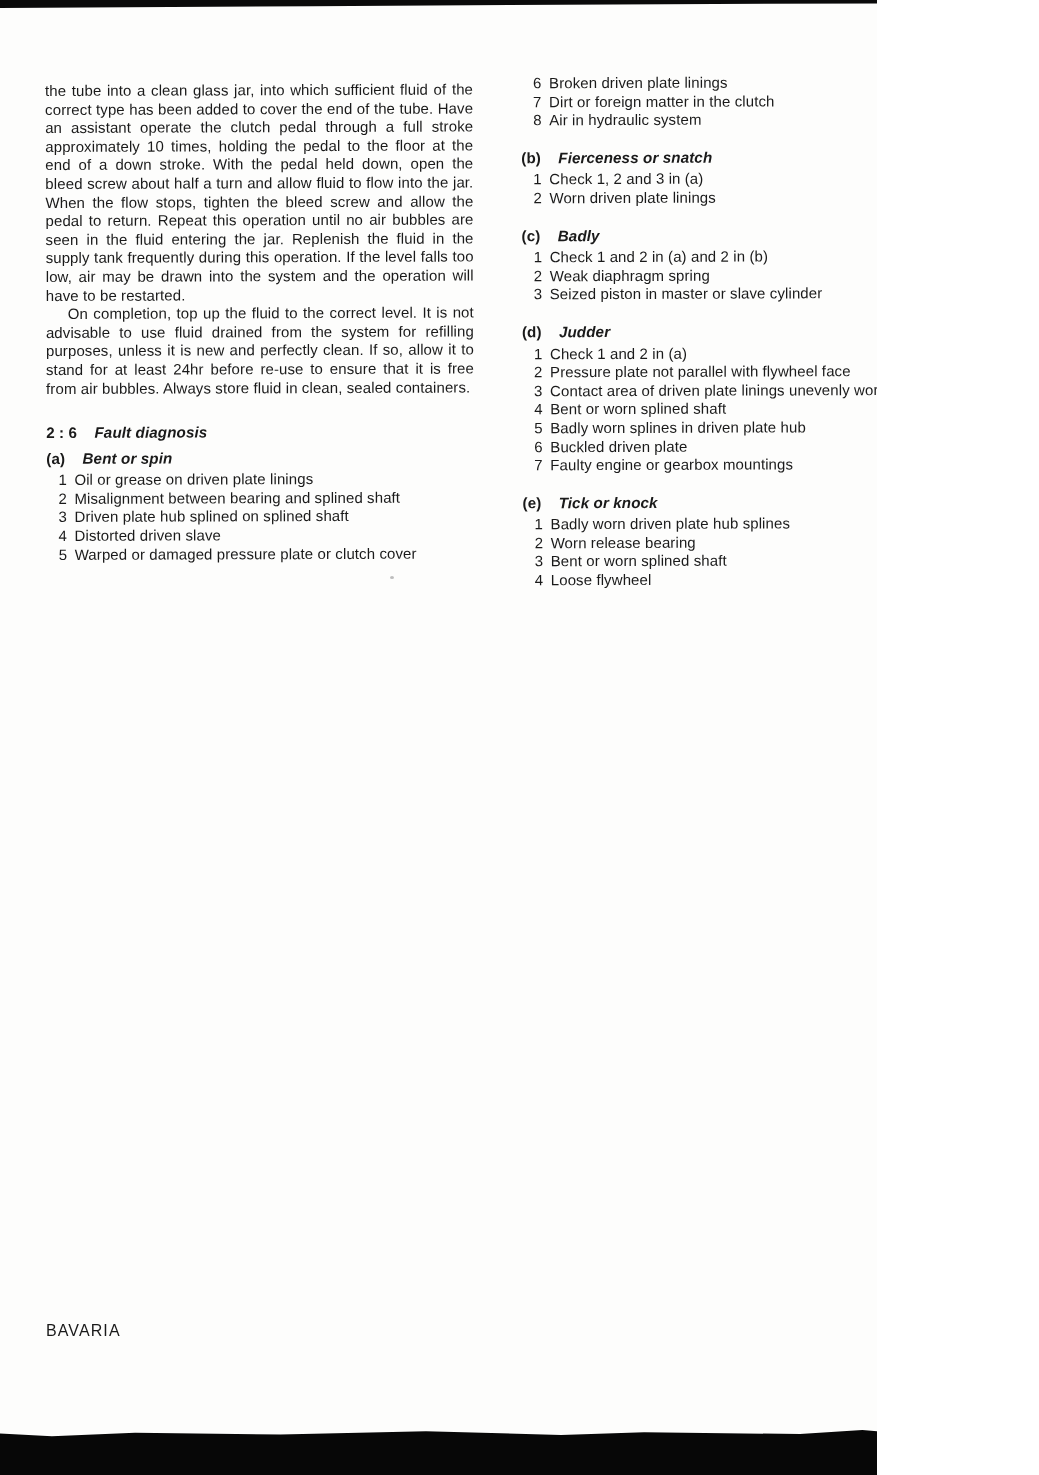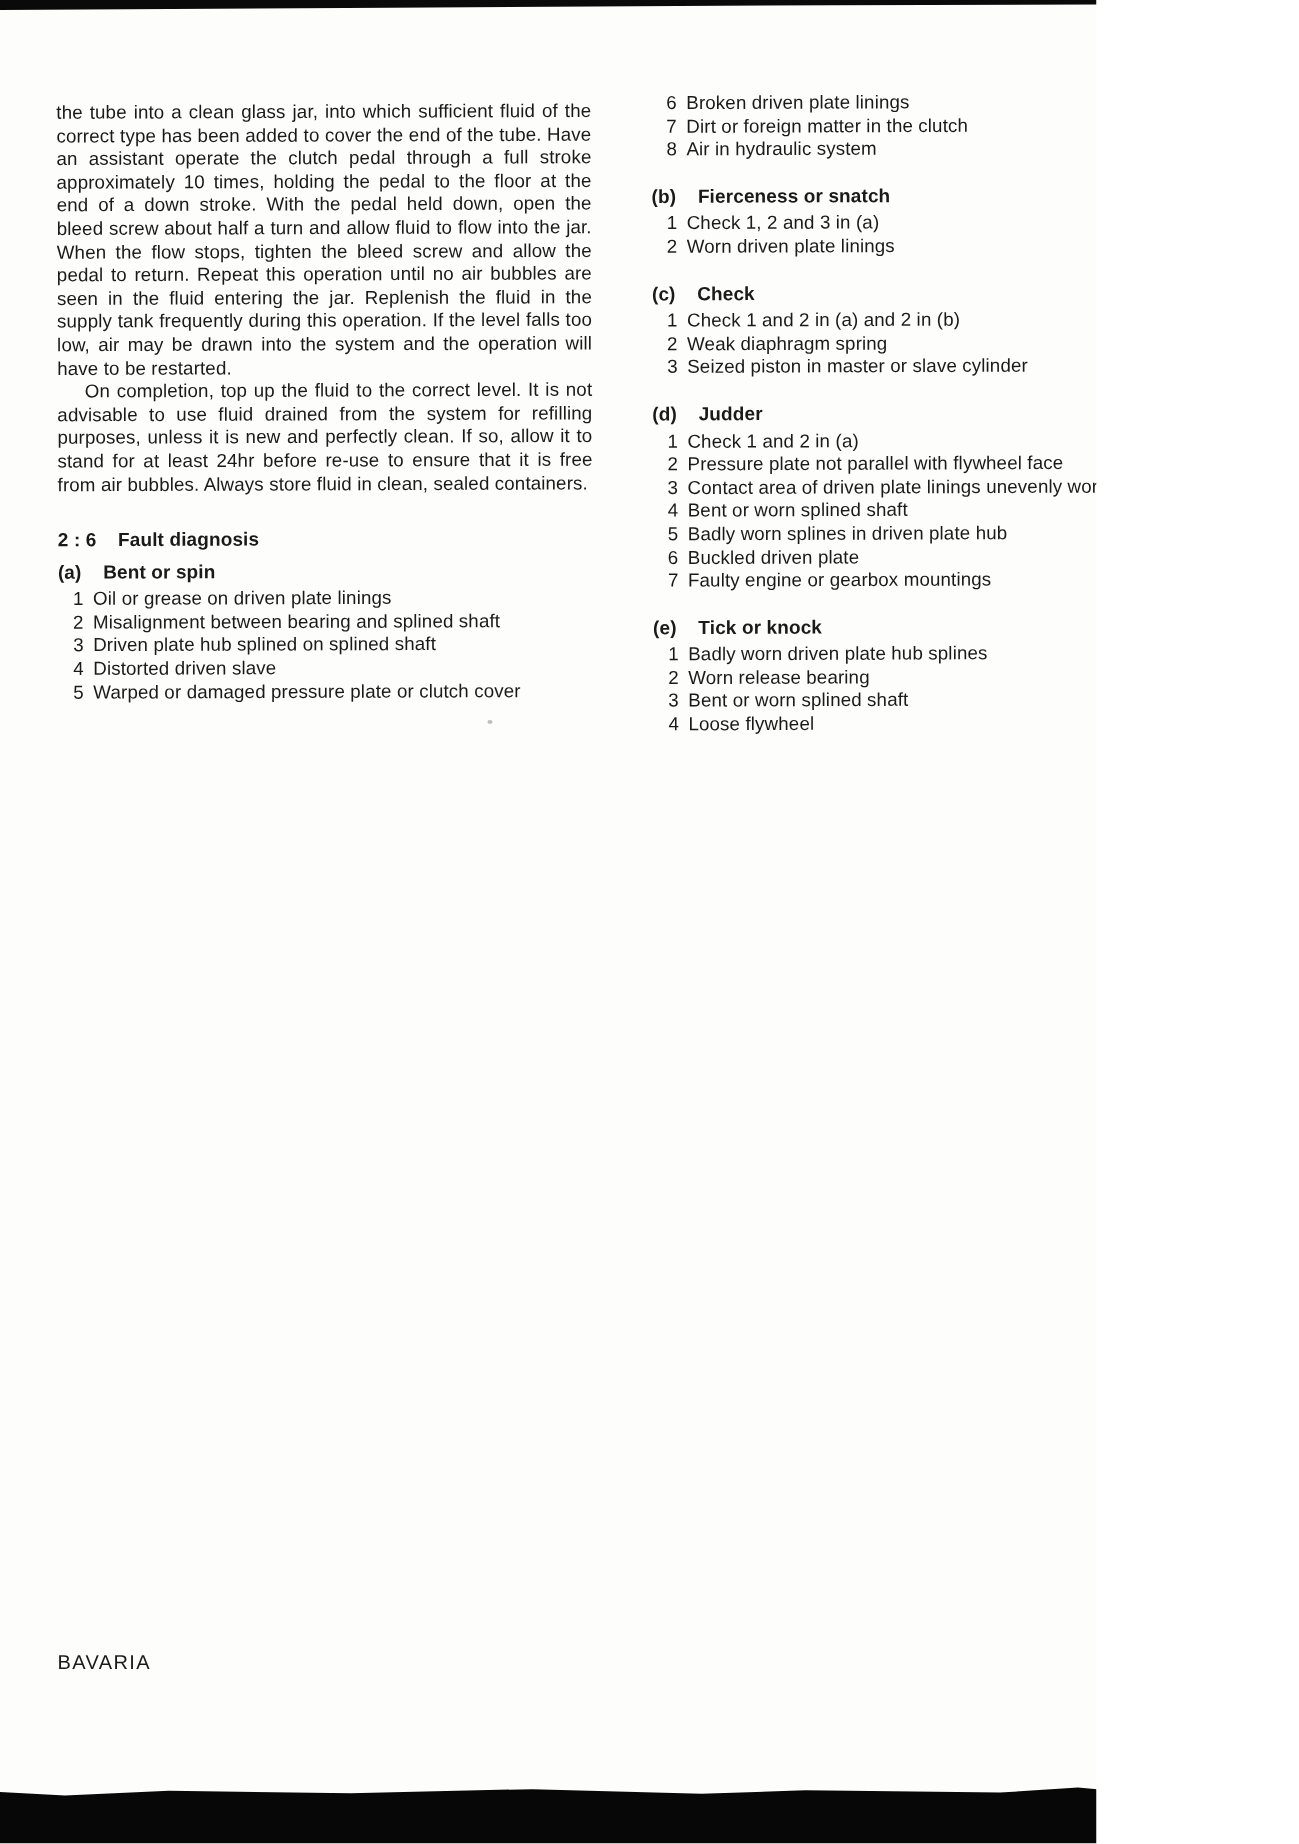--- a/index.html
+++ b/index.html
@@ -48,21 +48,21 @@
   .col-right { left: 476px; width: 452px; top: -6px; }
   p.body-par { margin: 0; text-align: justify; }
   p.indent { text-indent: 22px; }
   .sec-heading, .sub-heading {
     margin: 0; font-size: 15.2px; font-weight: 700; line-height: 18.6px;
   }
   .sec-heading { margin-top: 26px; }
   .sub-heading { margin-top: 7px; }
   .col-right .sub-heading { margin-top: 19px; }
   .head-label { display: inline-block; }
-  .head-title { display: inline-block; margin-left: 13px; }
+  .head-title { display: inline-block; margin-left: 13px; font-style: italic; }
   ul.fault-list {
     list-style: none;
     margin: 3px 0 0 0;
     padding: 0 0 0 12px;
   }
   ul.fault-list.first { margin-top: 3px; }
   ul.fault-list li { display: flex; }
   ul.fault-list .num { flex: none; width: 16px; }
   ul.fault-list .txt { flex: 1; }
   .col-right ul.cont { margin-top: 0; }
@@ -149,21 +149,21 @@
           <span class="txt">Check 1, 2 and 3 in (a)</span>
         </li>
         <li>
           <span class="num">2</span>
           <span class="txt">Worn driven plate linings</span>
         </li>
       </ul>
 
       <h3 class="sub-heading">
         <span class="head-label">(c)</span>
-        <span class="head-title">Check</span>
+        <span class="head-title">Badly</span>
       </h3>
       <ul class="fault-list">
         <li>
           <span class="num">1</span>
           <span class="txt">Check 1 and 2 in (a) and 2 in (b)</span>
         </li>
         <li>
           <span class="num">2</span>
           <span class="txt">Weak diaphragm spring</span>
         </li>

